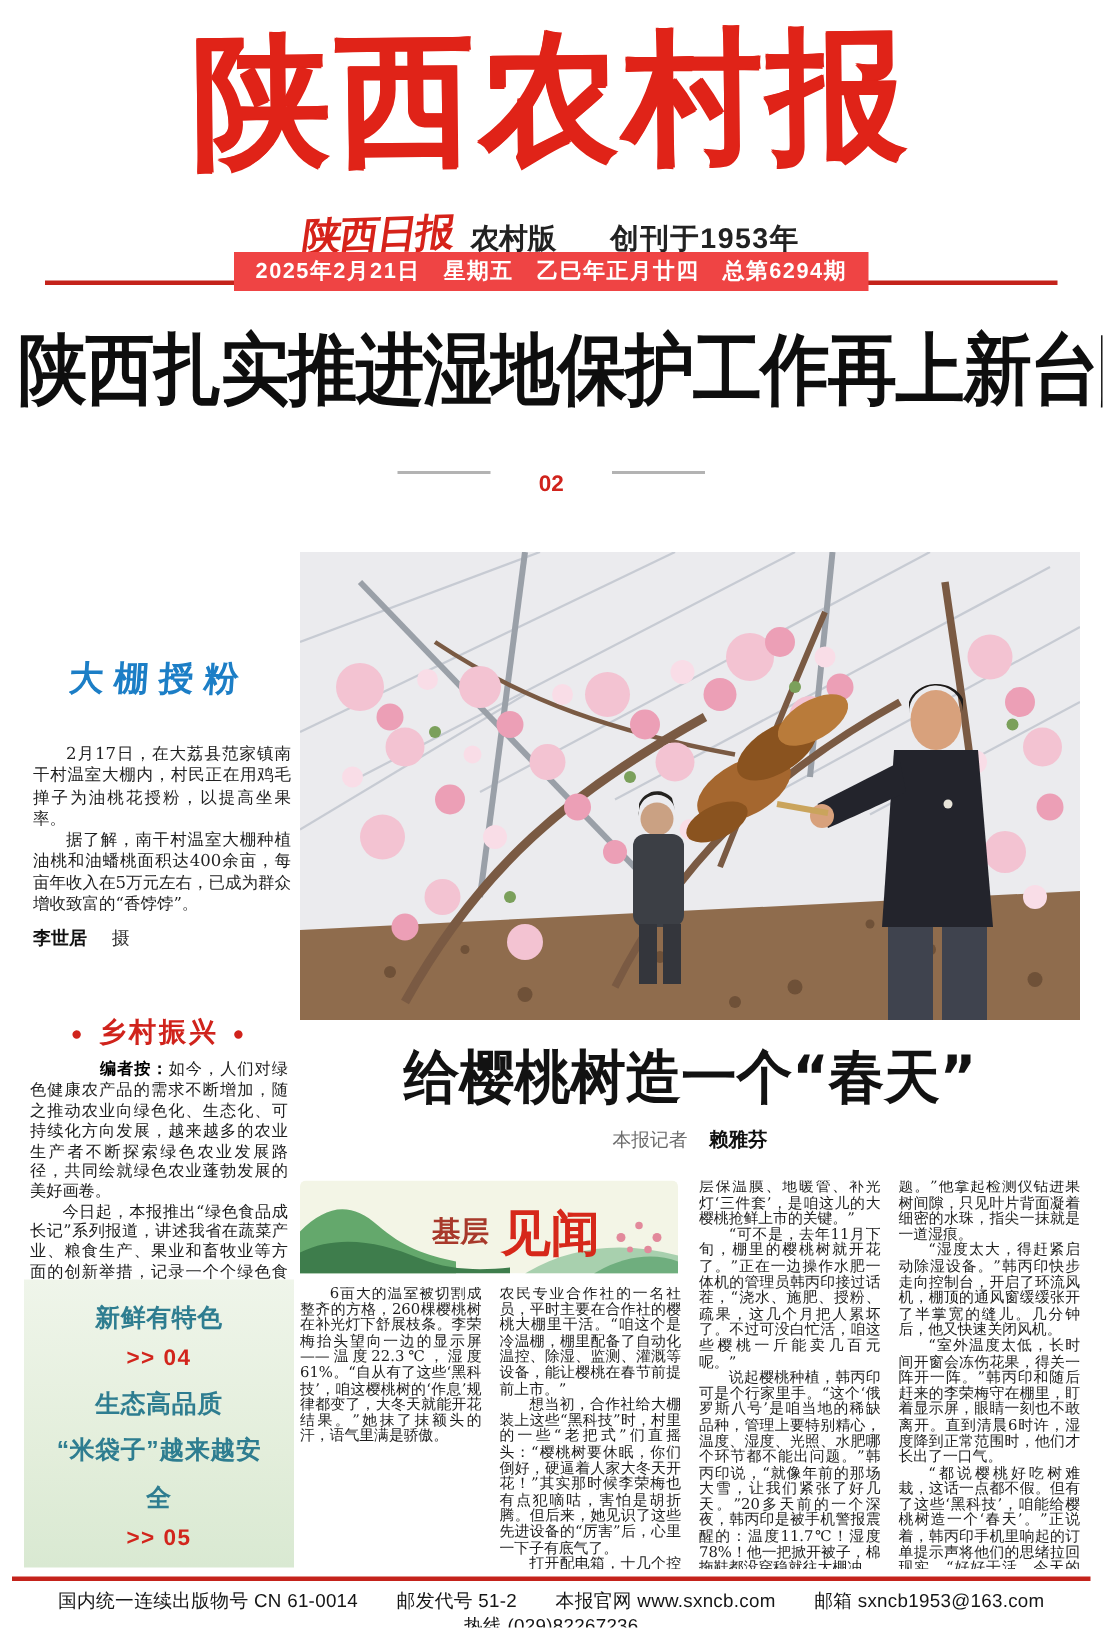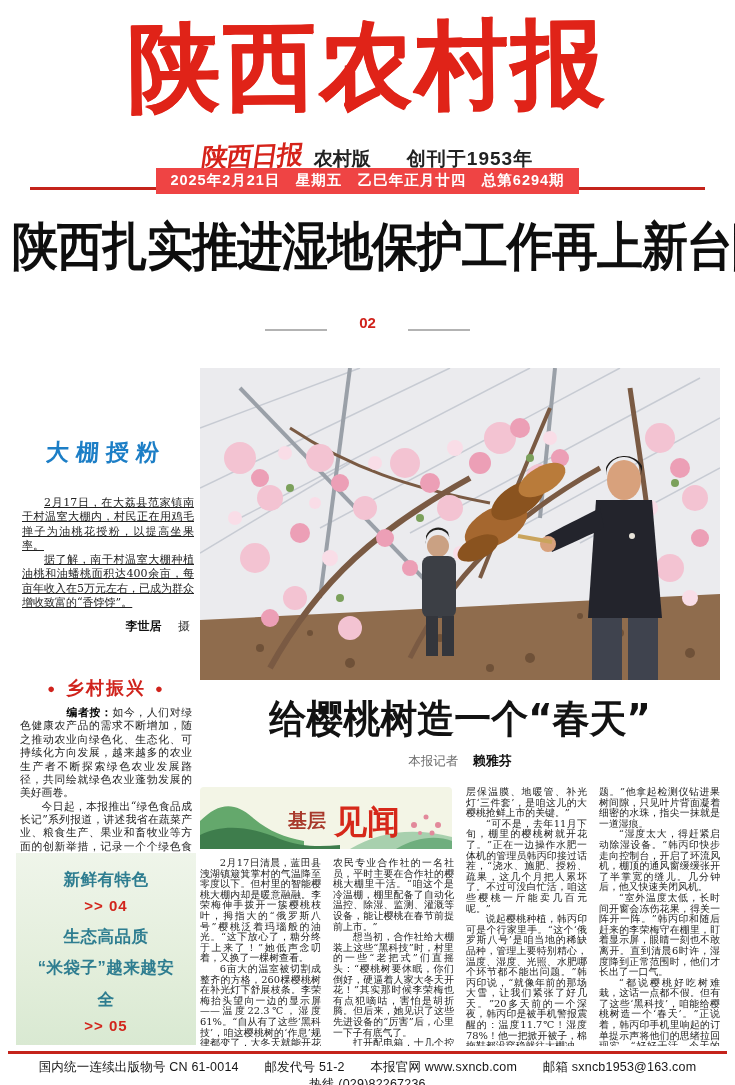--- a/index.html
+++ b/index.html
@@ -35,36 +35,36 @@
   }
   
   .headline1 {
     position:absolute; top:213px; left:12px; width:711px; text-align:center;
     font-family:"DejaVu Sans", sans-serif; font-weight:900; color:#0e0e0e;
     font-size:46px; line-height:1.45; letter-spacing:-1px; transform:scaleY(1.12);
     white-space:nowrap;
   }
   .pageref-row {
     position:absolute; top:314px; left:0; width:735px;
-    display:flex; justify-content:center; align-items:flex-end; gap:32px;
+    display:flex; justify-content:center; align-items:flex-start; gap:32px;
   }
   .pageref-rule { width:62px; height:2px; background:#b3b3b3; }
   .pageref-num { color:#d0231c; font-weight:900; font-size:15px; }
   
   .sb-title {
     position:absolute; top:437px; left:16px; width:180px; text-align:center;
     color:#1c7ec6; font-weight:900; font-size:23px; letter-spacing:7px;
     transform:skewX(-4deg); font-family:"DejaVu Sans", sans-serif;
   }
   .sb-body { position:absolute; top:496px; left:22px; width:172px; }
   .sb-body p {
     margin:0; font-size:11px; line-height:1.3; text-align:justify; text-indent:2em;
-    color:#222; font-family:"DejaVu Serif", serif;text-decoration:underline;
-  }
-  .sb-credit { text-align:right; padding-right:4px; margin-top:6px; font-family:"Liberation Sans", sans-serif; }
+    color:#222; font-family:"DejaVu Serif", serif;
+  }
+  .sb-credit { padding-right:4px; margin-top:6px; font-family:"Liberation Sans", sans-serif; }
   .sb-credit .name { font-weight:bold; font-size:12px; color:#111; }
   .sb-credit .role { font-size:12px; color:#333; margin-left:12px; }
   .section-head {
     position:absolute; top:676px; left:16px; width:180px; text-align:center;
     color:#d0231c; font-weight:900; font-size:18px; letter-spacing:2px;
     display:flex; justify-content:center; align-items:center; gap:9px;
   }
   .section-head .dot { font-size:13px; line-height:1; }
   .editor-note { position:absolute; top:706px; left:20px; width:172px; }
   .editor-note p {
@@ -306,21 +306,20 @@
           <circle cx="226" cy="30" r="2.5"></circle>
           <circle cx="238" cy="38" r="3"></circle>
         <circle cx="232" cy="46" r="2.5"></circle>
           <circle cx="220" cy="46" r="2"></circle>
       </g>
       <text x="88" y="40" font-size="19" font-weight="bold" fill="#a8392b" font-family="Liberation Sans, sans-serif">基层</text>
       <text x="134" y="46" font-size="33" font-weight="bold" fill="#d6281a" font-family="Liberation Sans, sans-serif">见闻</text>
     </svg>
   </div>
   <div class="col col1">
-    <p>2月17日清晨，蓝田县洩湖镇簸箕掌村的气温降至零度以下。但村里的智能樱桃大棚内却是暖意融融。李荣梅伸手拨开一簇樱桃枝叶，拇指大的“俄罗斯八号”樱桃泛着玛瑙般的油光。“这下放心了，糖分终于上来了！”她低声念叨着，又换了一棵树查看。</p>
     <p>6亩大的温室被切割成整齐的方格，260棵樱桃树在补光灯下舒展枝条。李荣梅抬头望向一边的显示屏——温度22.3℃，湿度61%。“自从有了这些‘黑科技’，咱这樱桃树的‘作息’规律都变了，大冬天就能开花结果。”她抹了抹额头的汗，语气里满是骄傲。</p>
 
   </div>
   <div class="col col2">
     <p class="noindent">农民专业合作社的一名社员，平时主要在合作社的樱桃大棚里干活。“咱这个是冷温棚，棚里配备了自动化温控、除湿、监测、灌溉等设备，能让樱桃在春节前提前上市。”</p>
     <p>想当初，合作社给大棚装上这些“黑科技”时，村里的一些“老把式”们直摇头：“樱桃树要休眠，你们倒好，硬逼着人家大冬天开花！”其实那时候李荣梅也有点犯嘀咕，害怕是胡折腾。但后来，她见识了这些先进设备的“厉害”后，心里一下子有底气了。</p>
     <p>打开配电箱，十几个控制开关整齐排列。“这是樱桃树的‘命脉’。”李荣梅手指划过温控、补光、灌溉按钮，“还有这双</p>
   </div>
   <div class="col col3">
     <p class="noindent">层保温膜、地暖管、补光灯‘三件套’，是咱这儿的大樱桃抢鲜上市的关键。”</p>

